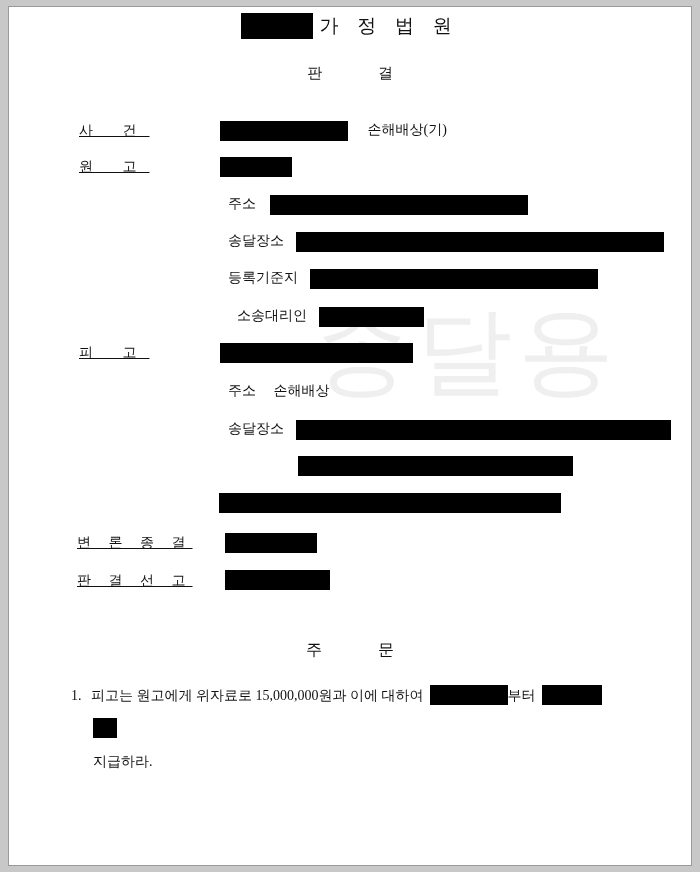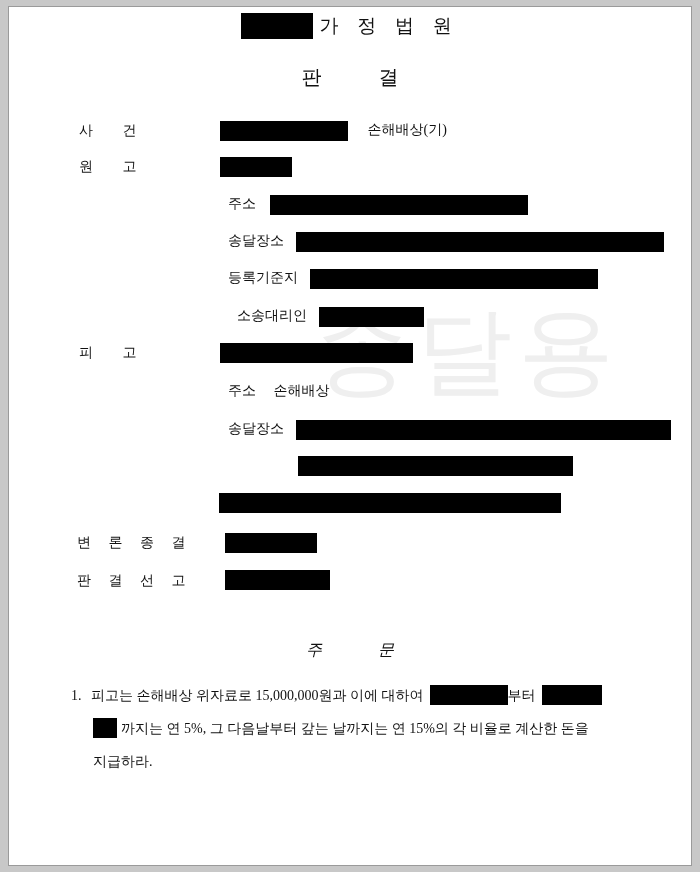--- a/index.html
+++ b/index.html
@@ -66,46 +66,46 @@
     font-size: 19px;
     letter-spacing: 7px;
   }
   .title-line .redact { height: 26px; width: 72px; margin-right: 6px; position: relative; top: -2px;}
   .subtitle {
     position: absolute;
     top: 57px;
     left: 0;
     width: 100%;
     text-align: center;
-    font-size: 20px;
+    font-size: 15px;
     letter-spacing: 26px;
     text-indent: 26px;
   }
 
   .row { position: absolute; }
   .lbl {
     position: absolute;
     font-size: 14px;
     white-space: nowrap;
+    text-decoration: underline;
   }
   .lbl.sp {
     letter-spacing: 13px;
   }
   .lbl.sp2 { letter-spacing: 7px; }
 
   .sect-title {
     position: absolute;
     top: 633px;
     left: 0;
     width: 100%;
     text-align: center;
     font-size: 16px;
     letter-spacing: 26px;
     text-indent: 26px;
-    font-style: italic;
   }
 
   .para {
     position: absolute;
     left: 62px;
     width: 600px;
     font-size: 14px;
     line-height: 33px;
   }
   .para .ln { white-space: nowrap; }
@@ -201,24 +201,24 @@
       </div>
       <div class="row" style="left:216px; top:563px;">
         <span class="redact" style="width:105px;"></span>
       </div>
 
       <div class="sect-title">주      문</div>
 
       <div class="para" style="top:672px;">
         <div class="ln">
           <span>1.</span>
-          <span style="margin-left:6px;">피고는 손해배상 위자료로 15,000,000원과 이에 대하여</span><span class="redact" style="width:78px; margin-left:6px;"></span><span>부터</span><span class="redact" style="width:60px; margin-left:6px;"></span>
+          <span style="margin-left:6px;">피고는 원고에게 위자료로 15,000,000원과 이에 대하여</span><span class="redact" style="width:78px; margin-left:6px;"></span><span>부터</span><span class="redact" style="width:60px; margin-left:6px;"></span>
         </div>
         <div class="ln ind">
-          <span class="redact" style="width:24px;"></span><span style="margin-left:4px;">까지는 연 5%, 그 다음날부터 갚는 날까지는 연 15%의 각 비율로 계산한 돈을</span>
+          <span class="redact" style="width:24px;"></span>
         </div>
         <div class="ln ind">
           <span>지급하라.</span>
         </div>
       </div>
 
     </div>
   </div>
 </div>
 

